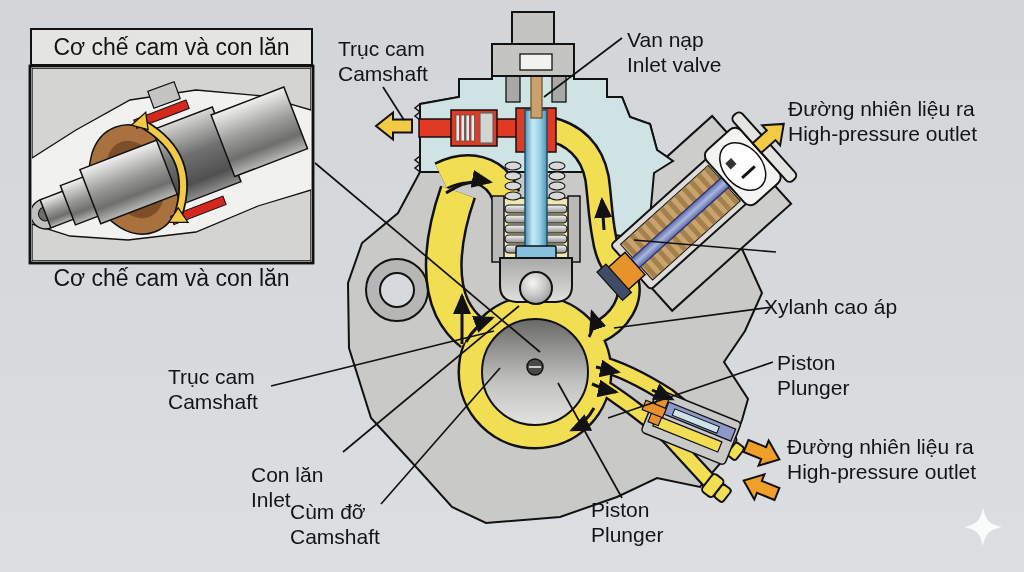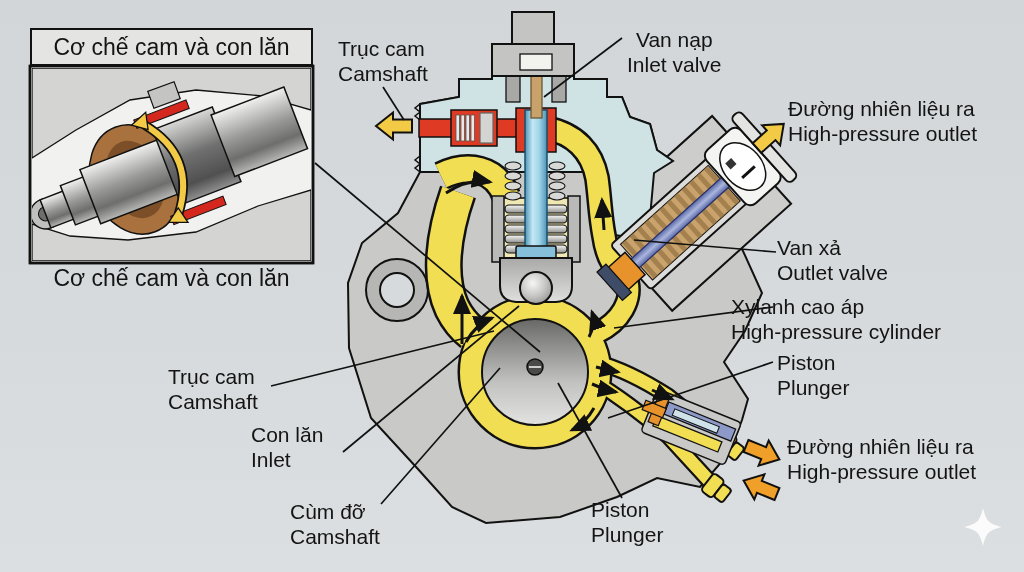--- a/index.html
+++ b/index.html
@@ -293,56 +293,51 @@
 </svg>
 
 <div id="inset-title">Cơ chế cam và con lăn</div>
 <div id="inset-caption" class="lbl ctr">Cơ chế cam và con lăn</div>
 
 <div class="lbl ctr" style="left:338px;top:36px;width:104px;">
   <span>Trục cam</span>
   <span>Camshaft</span>
 </div>
 
-<div class="lbl" style="left:627px;top:27px;text-align:center;">
+<div class="lbl" style="left:627px;top:27px;">
   <span>Van nạp</span>
   <span>Inlet valve</span>
 </div>
 
 <div class="lbl" style="left:788px;top:96px;">
   <span>Đường nhiên liệu ra</span>
   <span>High-pressure outlet</span>
 </div>
 
-<div class="lbl" style="left:777px;top:235px;">
-  <span>Van xả</span>
-  <span>Outlet valve</span>
-</div>
-
-<div class="lbl" style="left:731px;top:294px;">
+
+<div class="lbl" style="left:764px;top:294px;">
   <span>Xylanh cao áp</span>
-  <span>High-pressure cylinder</span>
 </div>
 
 <div class="lbl" style="left:777px;top:350px;">
   <span>Piston</span>
   <span>Plunger</span>
 </div>
 
 <div class="lbl" style="left:787px;top:434px;">
   <span>Đường nhiên liệu ra</span>
   <span>High-pressure outlet</span>
 </div>
 
 <div class="lbl ctr" style="left:168px;top:364px;width:104px;">
   <span>Trục cam</span>
   <span>Camshaft</span>
 </div>
 
-<div class="lbl ctr" style="left:251px;top:422px;width:100px;">
+<div class="lbl ctr" style="left:251px;top:462px;width:100px;">
   <span>Con lăn</span>
   <span>Inlet</span>
 </div>
 
 <div class="lbl ctr" style="left:290px;top:499px;width:100px;">
   <span>Cùm đỡ</span>
   <span>Camshaft</span>
 </div>
 
 <div class="lbl ctr" style="left:591px;top:497px;width:100px;">

